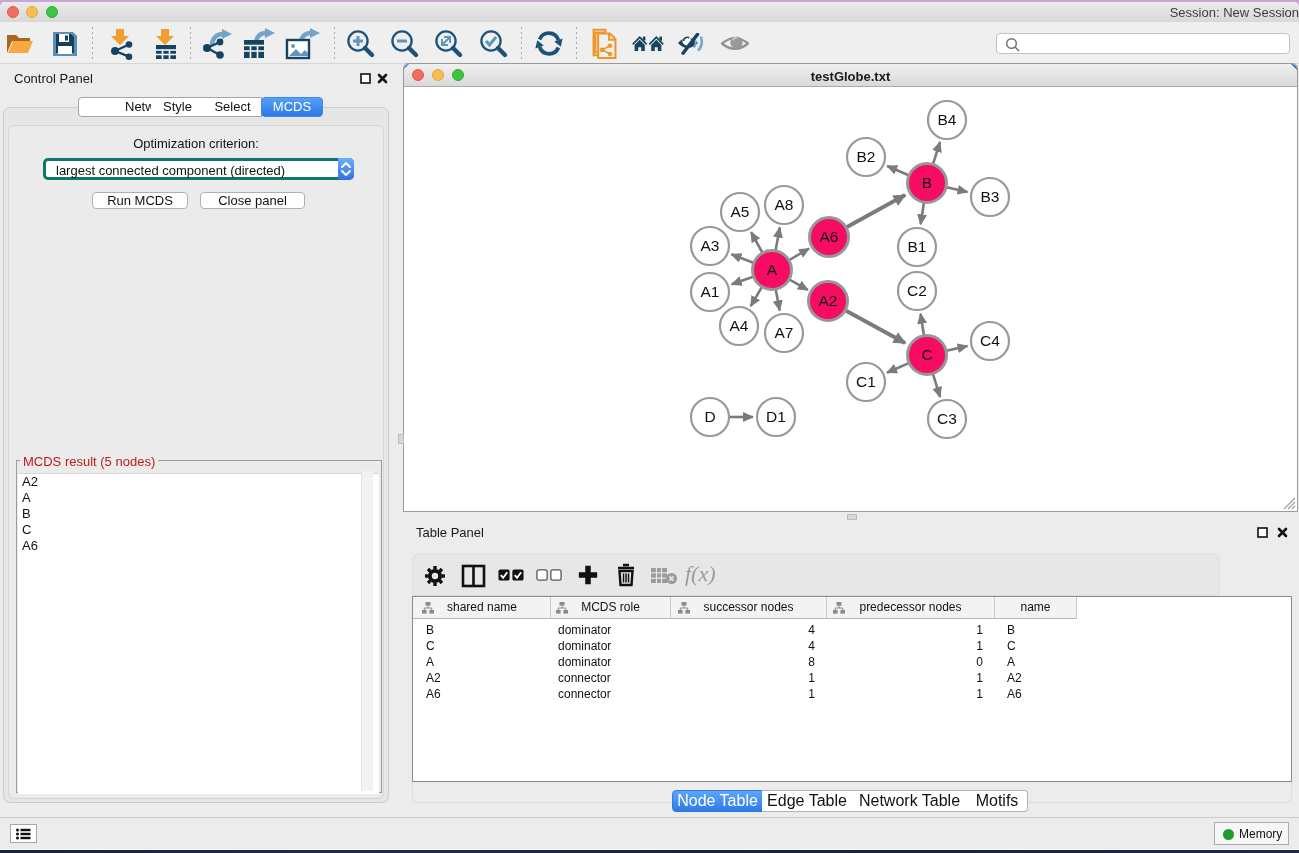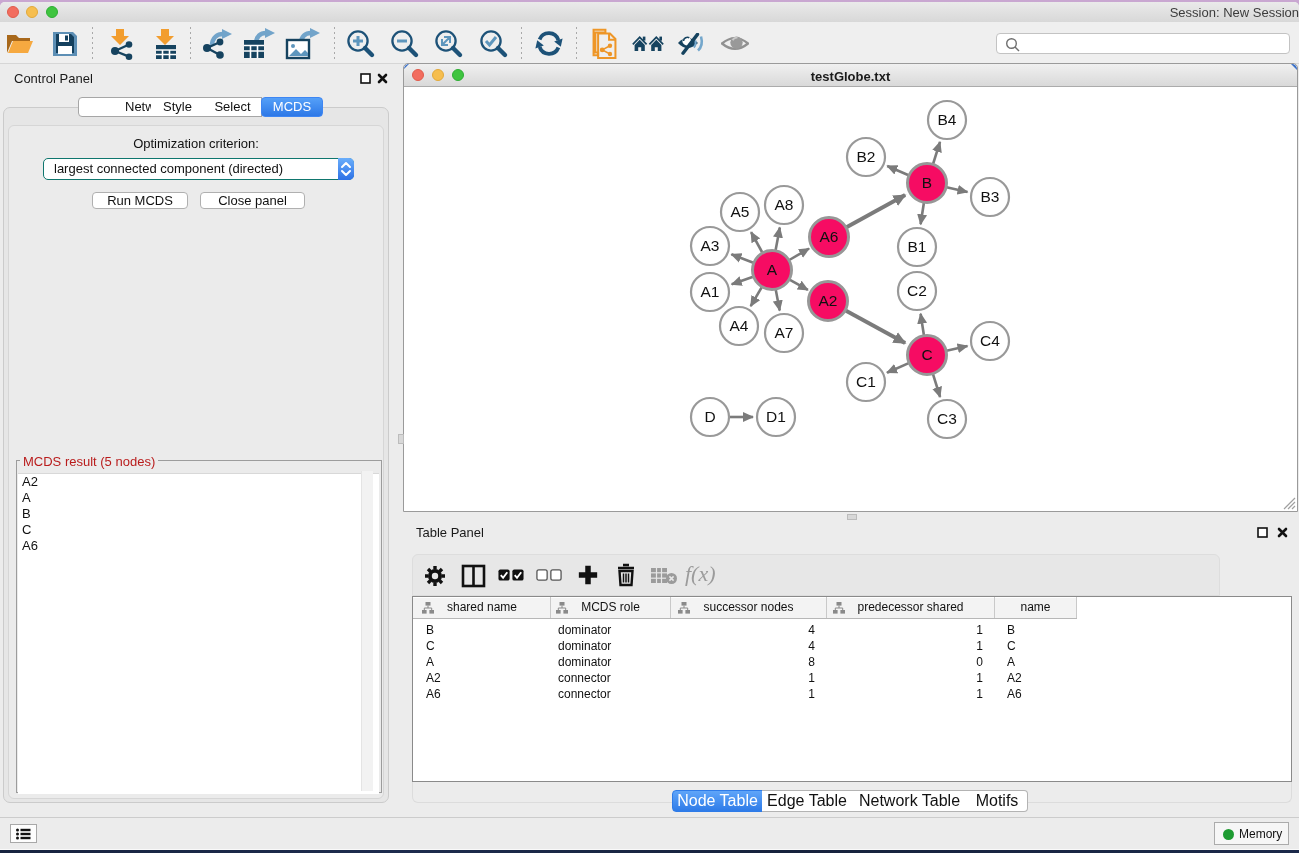--- a/index.html
+++ b/index.html
@@ -16,21 +16,21 @@
 #toolbar { position:absolute; left:0; top:22px; width:1299px; height:42px; background:#efefef; border-bottom:1px solid #d6d6d6; }
 .tbi { position:absolute; top:6px; }
 .tsep { position:absolute; top:5px; width:1px; height:32px; background-image:linear-gradient(#a9a9a9 2px, transparent 2px); background-size:1px 5px; }
 #searchbox { position:absolute; left:996px; top:33px; width:294px; height:21px; background:#fff; border:1px solid #c3c3c3; border-radius:4px; }
 
 #cp-title { position:absolute; left:14px; top:71px; font-size:13px; color:#1a1a1a; }
 .tab { position:absolute; top:97px; height:20px; background:#fff; border:1px solid #a6a6a6; font-size:13px; text-align:center; line-height:18px; color:#111; }
 #cp-outer { position:absolute; left:3px; top:107px; width:386px; height:696px; background:#e6e6e6; border:1px solid #cbcbcb; border-radius:7px; }
 #cp-inner { position:absolute; left:8px; top:125px; width:376px; height:674px; background:#ebebeb; border:1px solid #d6d6d6; border-radius:6px; }
 #opt-label { position:absolute; left:0; top:136px; width:392px; text-align:center; font-size:13px; color:#111; }
-#dropdown { position:absolute; left:43px; top:158px; width:311px; height:22px; background:#fff; border:1px solid #0f766e; border-radius:5px; font-size:13px; line-height:20px; color:#111; padding-left:10px; }
+#dropdown { position:absolute; left:43px; top:158px; width:311px; height:22px; background:#fff; border:3px solid #0f766e; border-radius:5px; font-size:13px; line-height:20px; color:#111; padding-left:10px; }
 #stepper { position:absolute; left:338px; top:158px; width:16px; height:22px; background:linear-gradient(#6aaefb,#2d71e6); border-radius:0 5px 5px 0; }
 .btn { position:absolute; top:192px; height:17px; background:#fff; border:1px solid #b0b0b0; border-radius:4px; font-size:13px; text-align:center; line-height:15px; color:#111; }
 #mcds-group { position:absolute; left:16px; top:460px; width:366px; height:333px; border:1px solid #9c9c9c; }
 #mcds-legend { position:absolute; left:20px; top:454px; background:#ebebeb; padding:0 3px; font-size:13px; color:#b91c1c; }
 #mcds-list { position:absolute; left:18px; top:473px; width:361px; height:321px; background:#fff; border-top:1px solid #d8d8d8; font-size:13px; color:#111; }
 #mcds-list div { padding-left:4px; height:16px; line-height:16px; }
 #mcds-scroll { position:absolute; left:361px; top:471px; width:12px; height:320px; background:#f2f2f2; border-left:1px solid #e4e4e4; }
 
 #statusbar { position:absolute; left:0; top:817px; width:1299px; height:32px; background:#ececec; border-top:1px solid #cccccc; }
 #listbtn { position:absolute; left:10px; top:824px; width:27px; height:19px; background:#fdfdfd; border:1px solid #a8a8a8; }
@@ -401,21 +401,21 @@
     <path d="M18.4,9.4 l4.2,4.2 M22.6,9.4 l-4.2,4.2" stroke="#e7e7e7" stroke-width="1.5"></path>
   </svg>
 
   <div class="abs" style="left:272px;top:6px;font-family:'Liberation Serif',serif;font-style:italic;font-size:22px;color:#9b9b9b;">f(x)</div>
 </div>
 <div id="tp-table">
   <div id="tp-header" style="width:664px;"></div>
   <div class="th" style="left:1px; width:137px;">shared name</div>
   <div class="th" style="left:138px; width:120px;">MCDS role</div>
   <div class="th" style="left:258px; width:156px;">successor nodes</div>
-  <div class="th" style="left:414px; width:168px;">predecessor shared</div>
+  <div class="th" style="left:414px; width:168px;">predecessor nodes</div>
   <div class="th" style="left:582px; width:82px;">name</div>
   <svg class="abs hicon" style="left:9px;top:5px;" width="12" height="12" viewBox="0 0 12 12">
       <g fill="#8a8a8a">
         <rect x="3.5" y="0" width="5" height="3.6"></rect>
         <rect x="0" y="8" width="4.6" height="3.6"></rect>
         <rect x="7.4" y="8" width="4.6" height="3.6"></rect>
       </g>
       <path d="M6,3.6 V6 M2.3,8 V6 H9.7 V8" stroke="#8a8a8a" fill="none"></path>
     </svg>
   <svg class="abs hicon" style="left:143px;top:5px;" width="12" height="12" viewBox="0 0 12 12">

